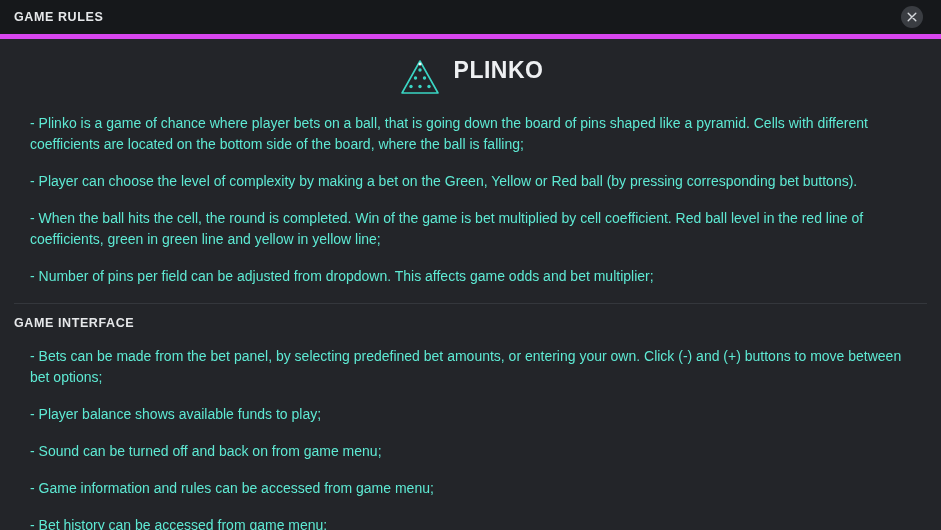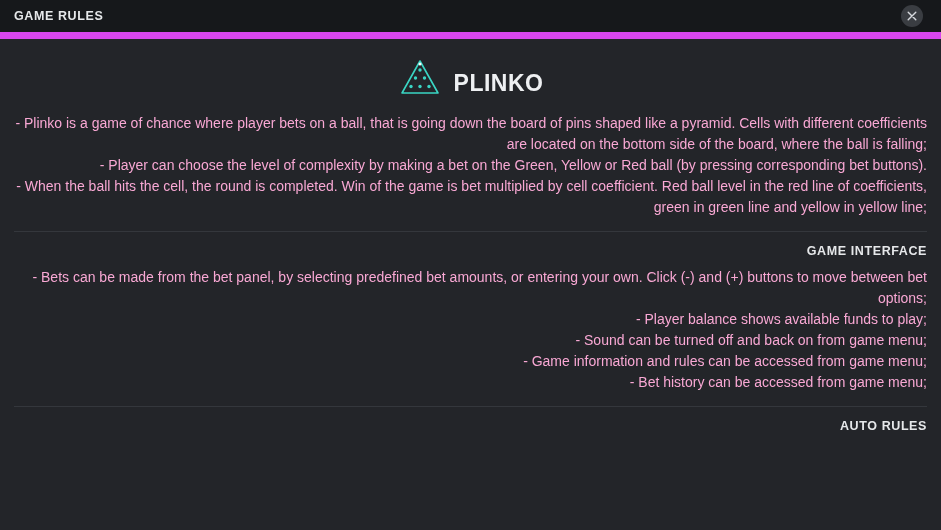--- a/index.html
+++ b/index.html
@@ -25,21 +25,21 @@
   }
 
   .titlebar {
     height: 39px;
     min-height: 39px;
     background: #16181b;
     display: flex;
     align-items: center;
     justify-content: space-between;
     padding: 0 14px 0 14px;
-    border-bottom: 7px solid #d946ef;
+    border-bottom: 5px solid #d946ef;
   }
   .titlebar-title {
     font-size: 12.5px;
     font-weight: bold;
     letter-spacing: 0.6px;
     color: #e6e8ea;
   }
   .close-btn {
     width: 22px;
     height: 22px;
@@ -54,60 +54,58 @@
   .close-btn svg { display: block; }
 
   .content {
     flex: 1;
     padding: 0 14px;
     overflow: hidden;
   }
 
   .logo-row {
     display: flex;
-    align-items: flex-end;
+    align-items: flex-start;
     justify-content: center;
     gap: 12px;
     margin-top: 18px;
     margin-bottom: 16px;
   }
   .logo-mark {
     width: 44px;
     height: 40px;
     display: block;
   }
   .logo-text {
     font-size: 23px;
     font-weight: bold;
     color: #eef0f2;
     letter-spacing: 0.5px;
   }
 
   .para {
     font-size: 14px;
     line-height: 21px;
-    color: #f9a8d4;
-    margin: 0;
-    text-align: right;
+    color: #5eead4;
+    margin: 16px;
   }
   .para + .para { margin-top: 0px; }
 
   .divider {
     border: 0;
     border-top: 1px solid #34373c;
     margin: 13px 0 12px 0;
   }
 
   .section-head {
     font-size: 12.5px;
     font-weight: bold;
     letter-spacing: 0.6px;
     color: #e6e8ea;
     margin: 0 0 9px 0;
-    text-align: right;
   }
 
   .note {
     font-size: 14px;
     line-height: 21px;
     color: #c2c6cb;
     margin: 0;
   }
 </style>
 </head>
@@ -138,20 +136,21 @@
           <circle cx="31" cy="29.5" r="1.7" fill="#3ad6c4"></circle>
           <circle cx="22" cy="7" r="1.5" fill="#ffffff"></circle>
         </svg>
       </span>
       <span class="logo-text">PLINKO</span>
     </div>
 
     <p class="para">- Plinko is a game of chance where player bets on a ball, that is going down the board of pins shaped like a pyramid. Cells with different coefficients are located on the bottom side of the board, where the ball is falling;</p>
     <p class="para">- Player can choose the level of complexity by making a bet on the Green, Yellow or Red ball (by pressing corresponding bet buttons).</p>
     <p class="para">- When the ball hits the cell, the round is completed. Win of the game is bet multiplied by cell coefficient. Red ball level in the red line of coefficients, green in green line and yellow in yellow line;</p>
+    <p class="para">- Number of pins per field can be adjusted from dropdown. This affects game odds and bet multiplier;</p>
 
     <hr class="divider">
 
     <h2 class="section-head">GAME INTERFACE</h2>
     <p class="para">- Bets can be made from the bet panel, by selecting predefined bet amounts, or entering your own. Click (-) and (+) buttons to move between bet options;</p>
     <p class="para">- Player balance shows available funds to play;</p>
     <p class="para">- Sound can be turned off and back on from game menu;</p>
     <p class="para">- Game information and rules can be accessed from game menu;</p>
     <p class="para">- Bet history can be accessed from game menu;</p>
 

